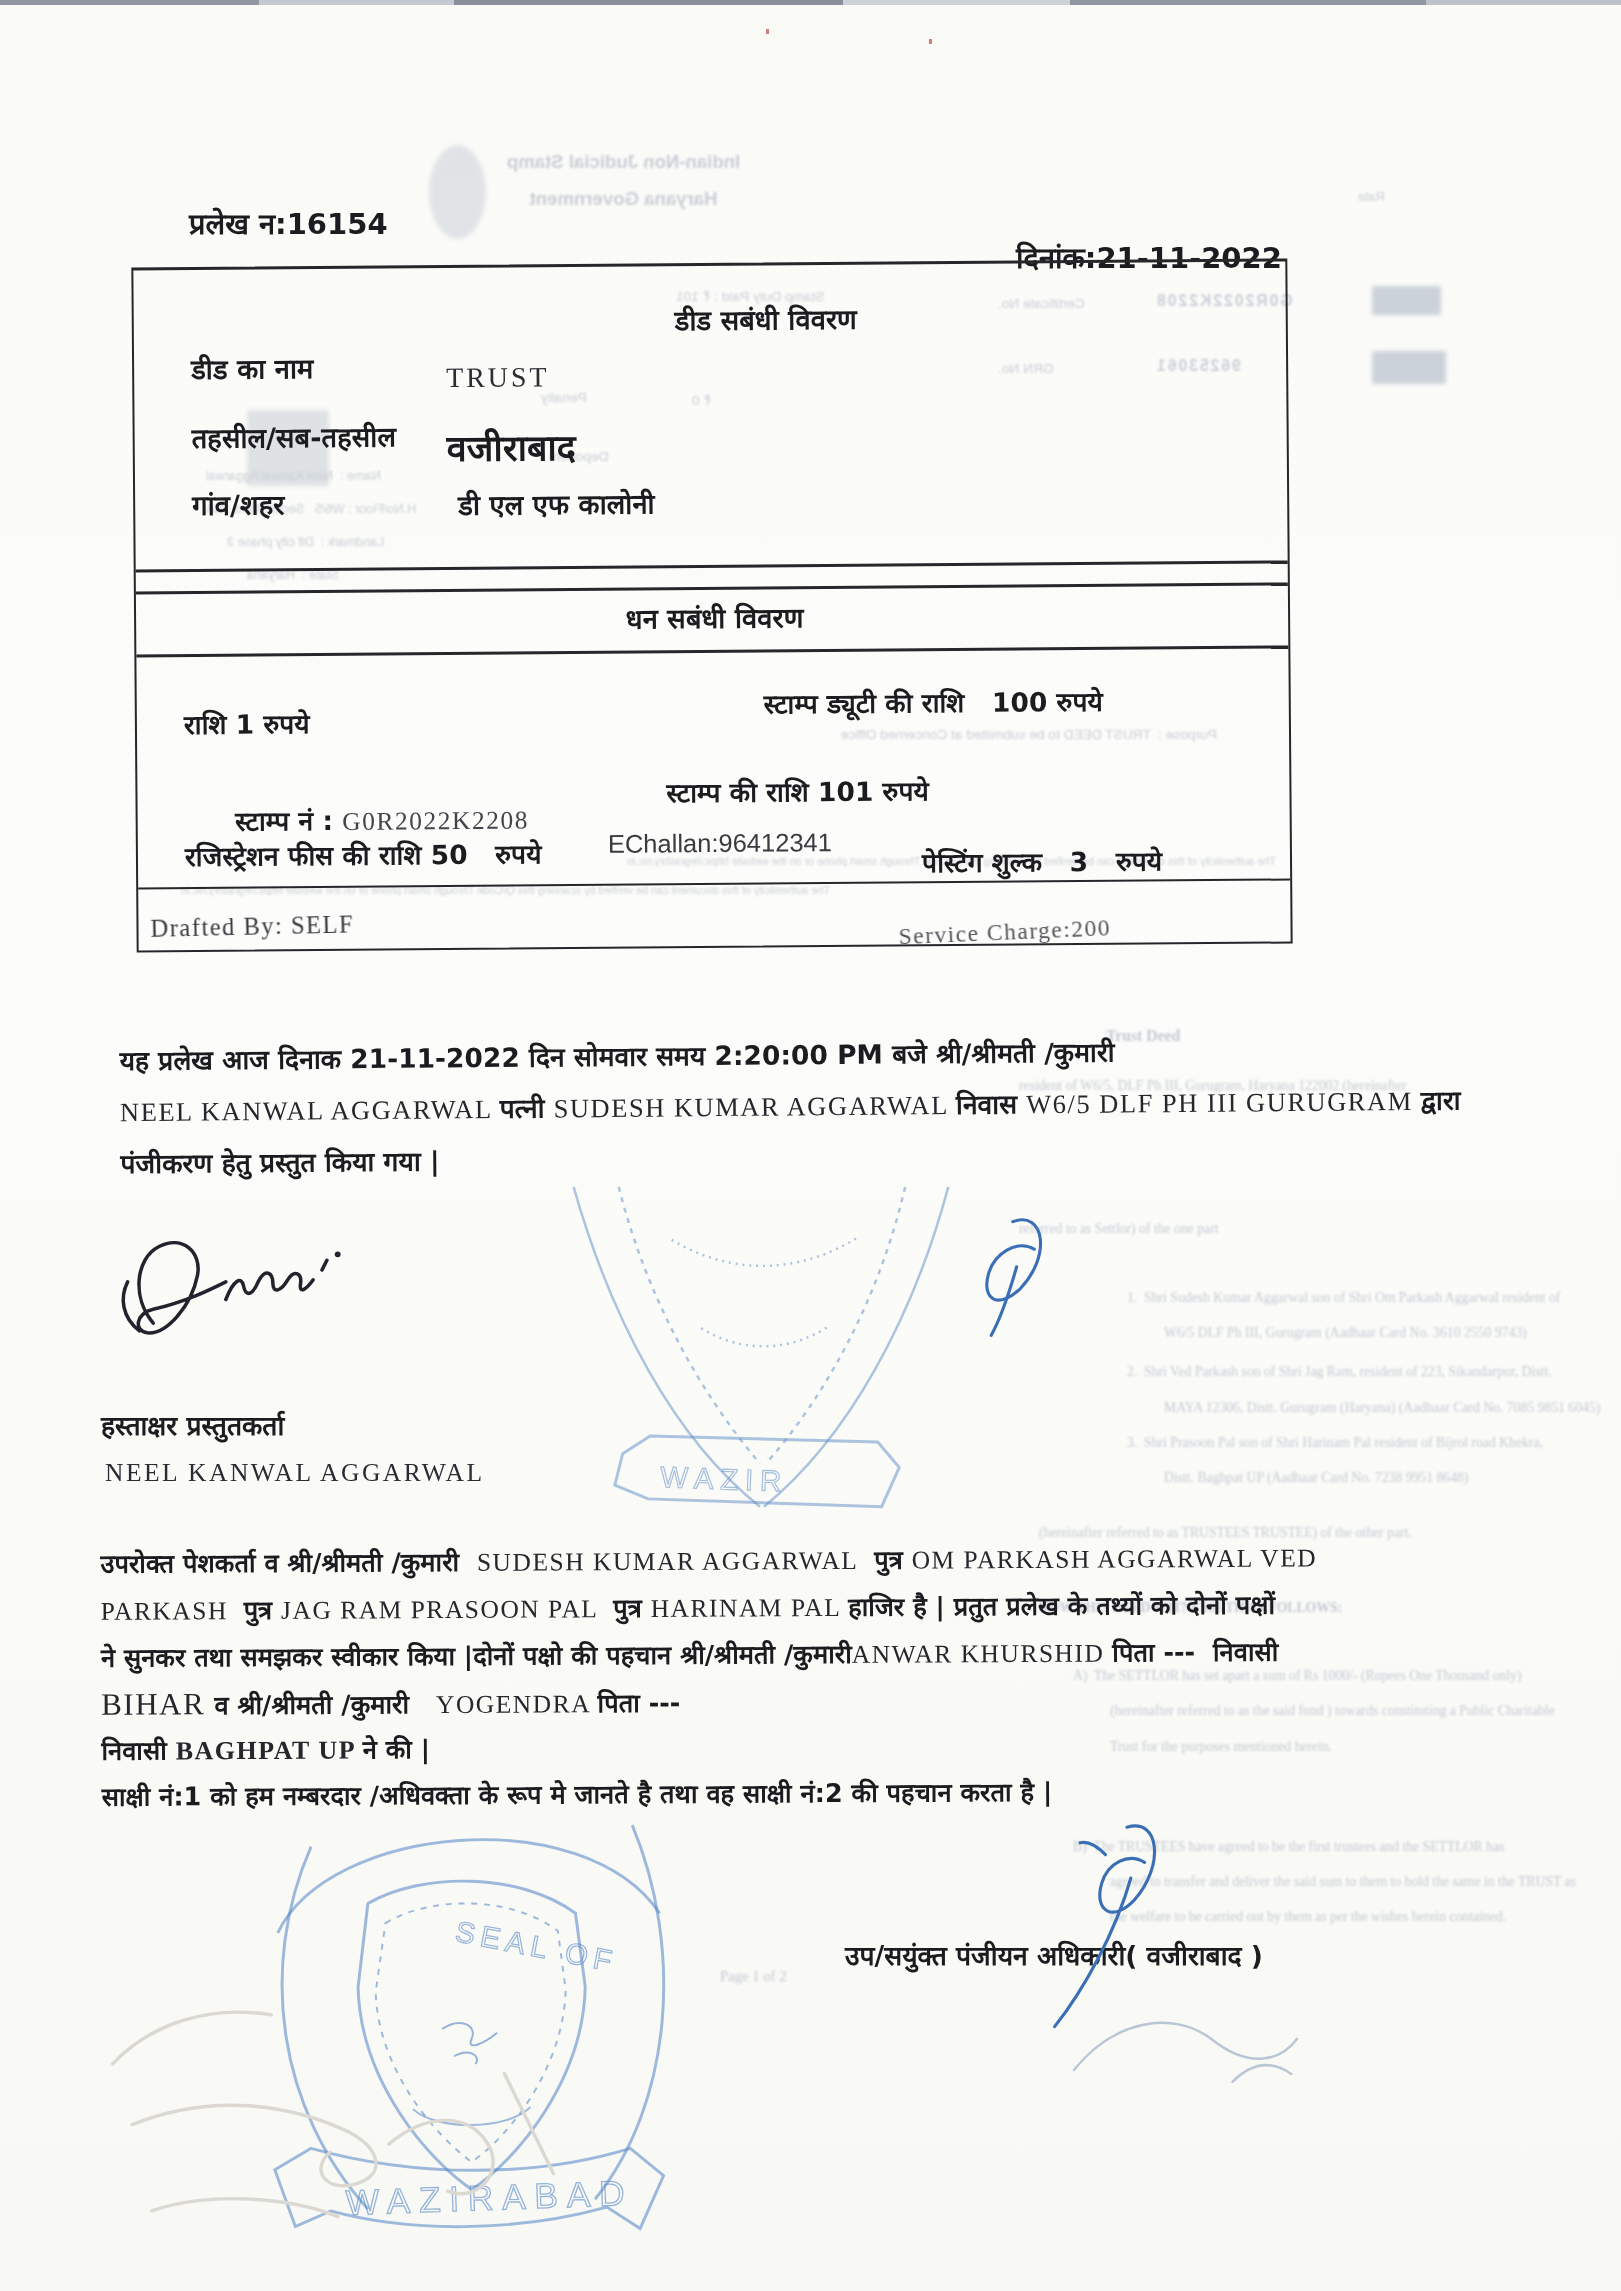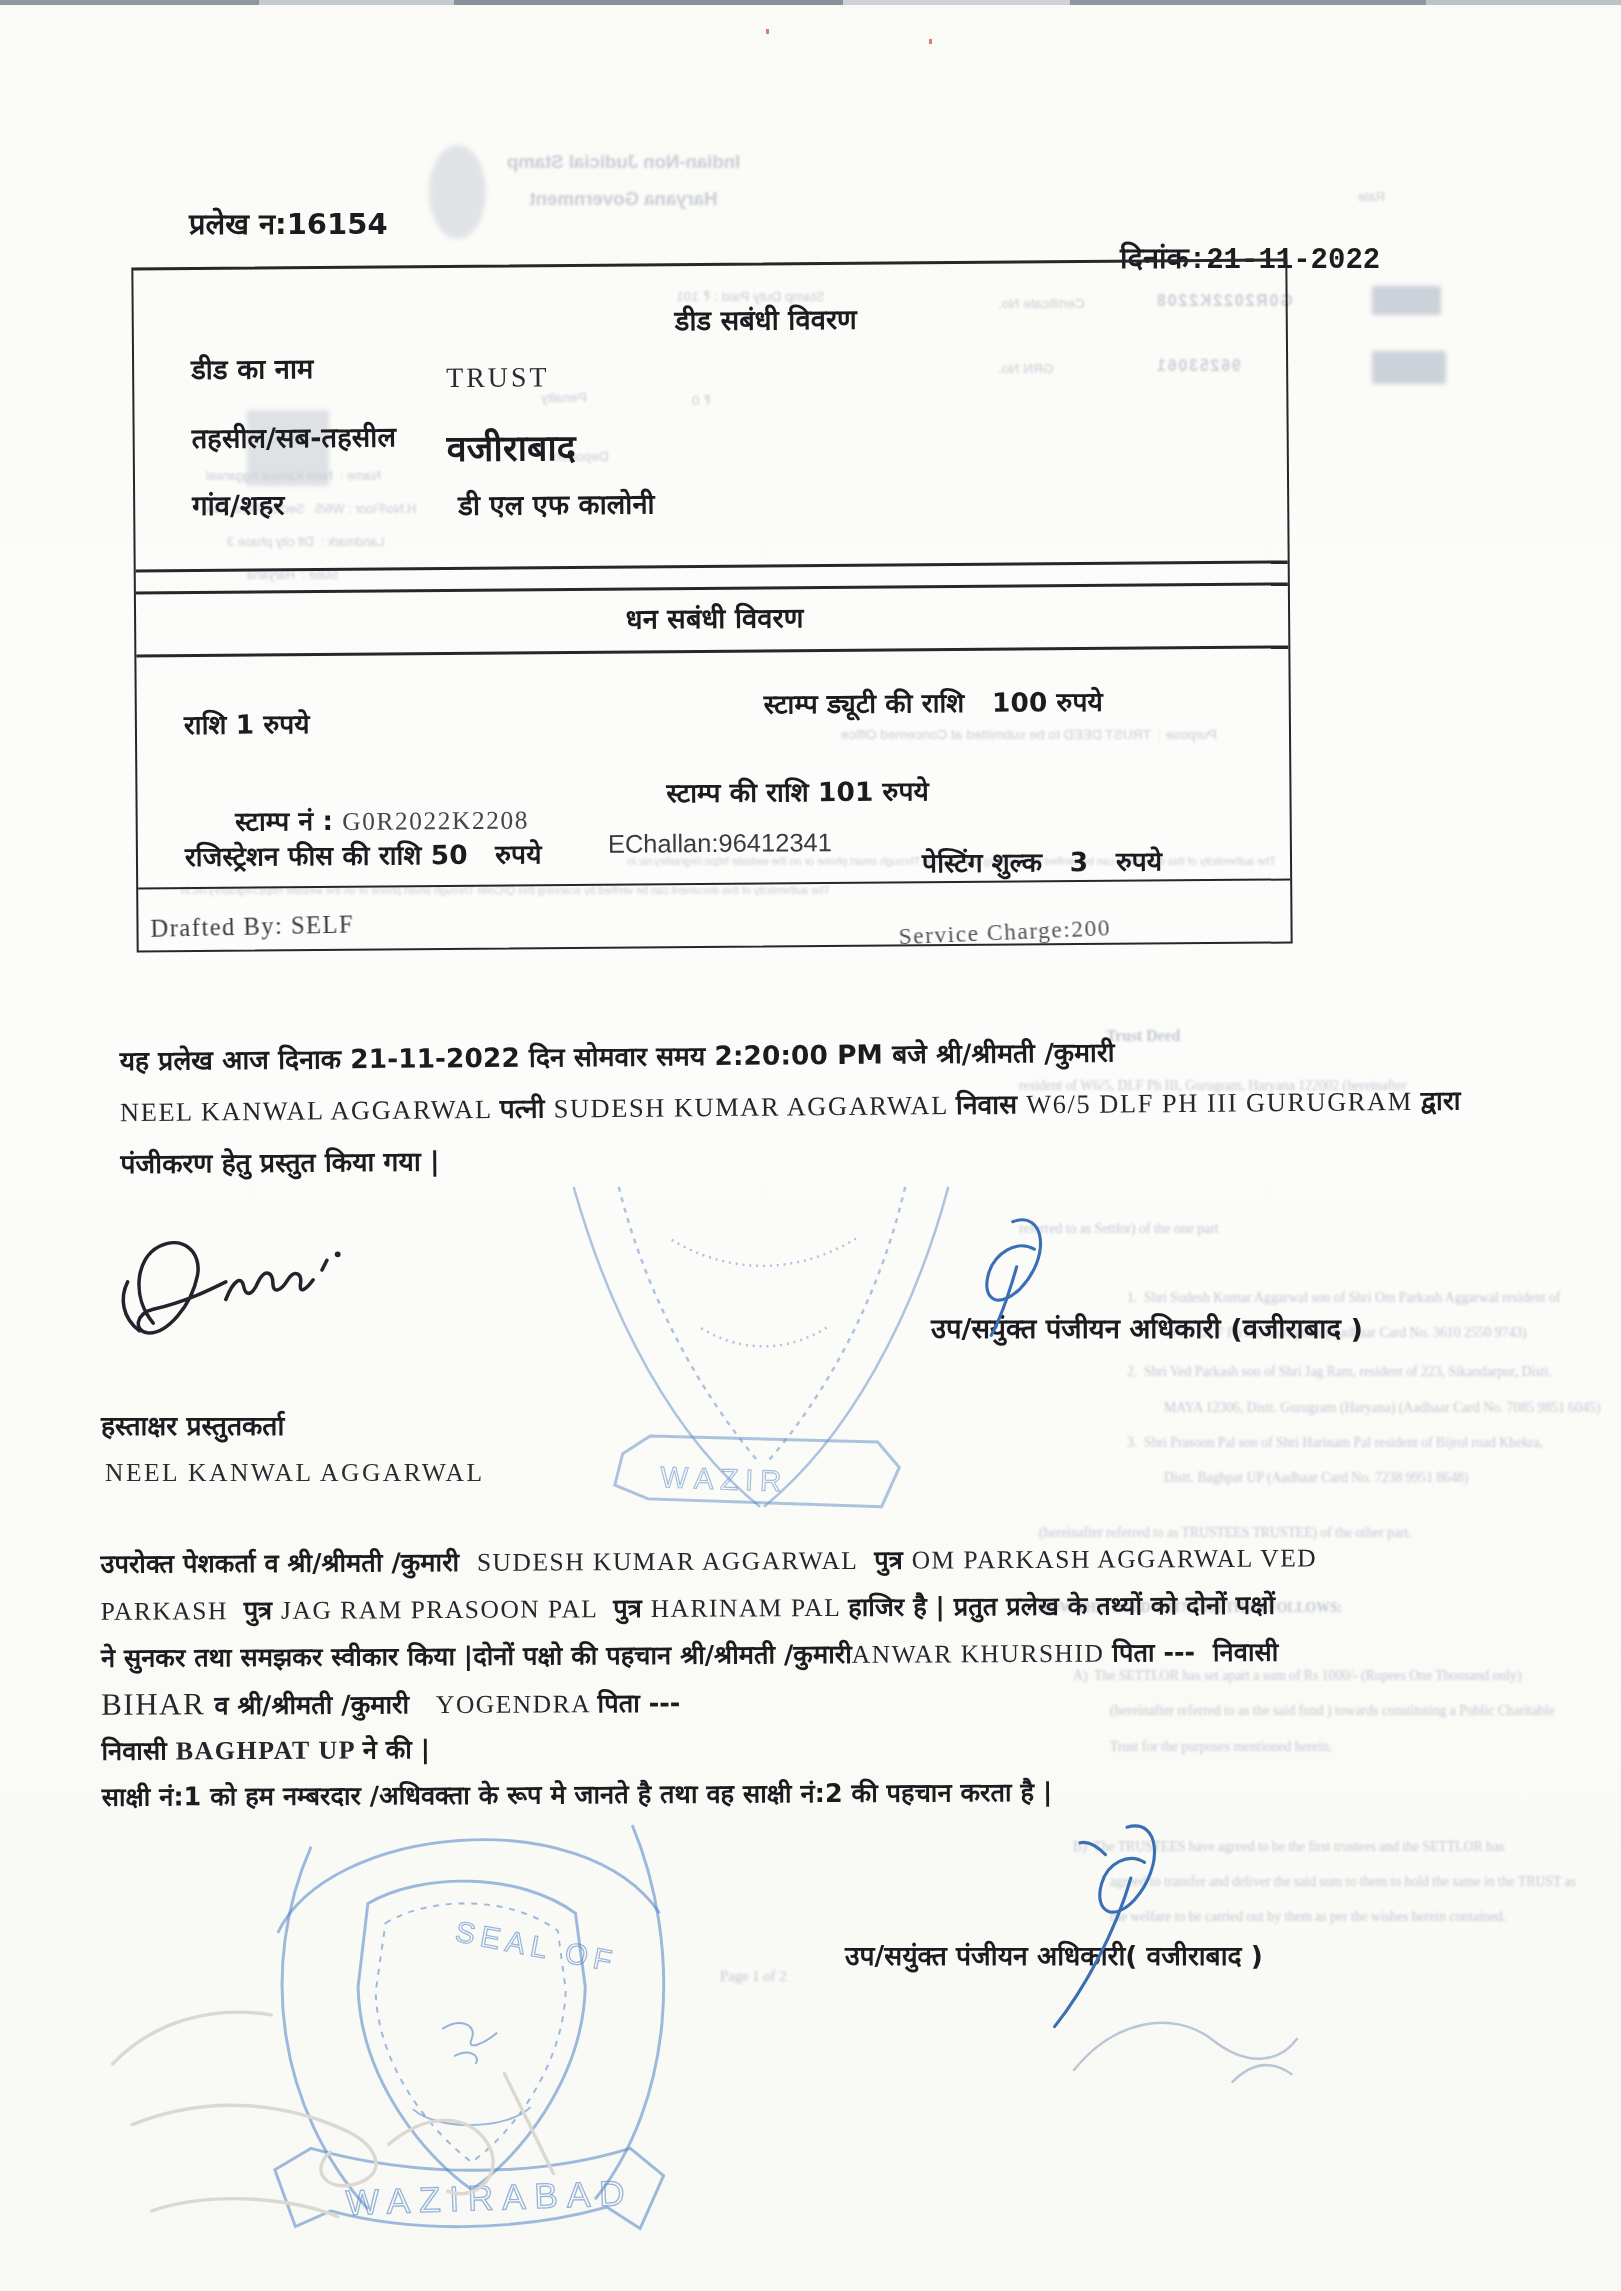--- a/index.html
+++ b/index.html
@@ -125,21 +125,21 @@
   </svg>
 
   <svg class="abs sealLayer" style="left:1054px;top:1980px;" width="265" height="137" viewBox="0 0 270 140">
     <g fill="none" stroke="#b9c6d4" stroke-width="2.5" stroke-linecap="round">
       <path d="M20,92 C60,42 120,30 160,60 C200,92 232,82 248,60"></path>
       <path d="M182,104 C202,84 222,82 242,96"></path>
     </g>
   </svg>
 
   <div class="abs content dev" style="left:189px;top:203px;font-size:29px;">प्रलेख न:16154</div>
-  <div class="abs content dev" style="left:1120px;top:237px;font-size:29px;font-family:Liberation Mono, monospace;">दिनांक:21-11-2022</div>
+  <div class="abs content dev" style="left:1016px;top:237px;font-size:29px;">दिनांक:21-11-2022</div>
 
   <div class="abs content" style="left:134px;top:263px;width:1152px;height:680px;border:2.9px solid #26262b;border-top-width:3.9px;transform:rotate(-0.45deg);">
 
     <div class="abs dev" style="left:495px;top:35px;width:274px;text-align:center;font-size:27.4px;">डीड सबंधी विवरण</div>
 
     <div class="abs dev" style="left:57px;top:80px;font-size:27.4px;">डीड का नाम</div>
     <div class="abs lat" style="left:312px;top:82px;font-size:28px;letter-spacing:2.9px;color:#2c2c33;margin-top:12px;">TRUST</div>
 
     <div class="abs dev" style="left:57px;top:149px;font-size:27.4px;">तहसील/सब-तहसील</div>
     <div class="abs dev" style="left:312px;top:155px;font-size:36px;">वजीराबाद</div>
@@ -186,21 +186,20 @@
     </g>
     <circle cx="232" cy="40" r="3" fill="#23232e"></circle>
   </svg>
 
   <svg class="abs sig" style="left:956px;top:1210px;" width="137" height="137" viewBox="0 0 140 140">
     <g fill="none" stroke="#3a6fb5" stroke-width="3.2" stroke-linecap="round">
       <path d="M58,12 C90,0 98,46 66,80 C44,102 26,92 33,66 C39,44 62,30 80,40"></path>
       <path d="M62,58 C54,86 46,110 36,128"></path>
     </g>
   </svg>
-  <div class="abs content dev" style="left:931px;top:1309px;font-size:27.4px;">उप/सयुंक्त पंजीयन अधिकारी (वजीराबाद )</div>
 
   <div class="abs content dev" style="left:101px;top:1407px;font-size:26.5px;">हस्ताक्षर प्रस्तुतकर्ता</div>
   <div class="abs content lat" style="left:105px;top:1458px;font-size:25.5px;letter-spacing:2.5px;color:#2b2b33;">NEEL KANWAL AGGARWAL</div>
 
   <div class="abs content rot2" style="left:101px;top:1537px;width:1451px;">
     <div class="pre" style="font-size:25.5px;line-height:46px;"><span class="dev">उपरोक्त पेशकर्ता व श्री/श्रीमती /कुमारी  </span><span class="lat" style="font-size:25.5px;">SUDESH KUMAR AGGARWAL </span><span class="dev"> पुत्र </span><span class="lat" style="font-size:25.5px;">OM PARKASH AGGARWAL VED</span></div>
     <div class="pre" style="font-size:25.5px;line-height:46px;"><span class="lat" style="font-size:25.5px;">PARKASH  </span><span class="dev">पुत्र </span><span class="lat" style="font-size:25.5px;">JAG RAM PRASOON PAL  </span><span class="dev">पुत्र </span><span class="lat" style="font-size:25.5px;">HARINAM PAL </span><span class="dev">हाजिर है | प्रतुत प्रलेख के तथ्यों को दोनों पक्षों</span></div>
     <div class="pre" style="font-size:25.5px;line-height:46px;"><span class="dev">ने सुनकर तथा समझकर स्वीकार किया |दोनों पक्षो की पहचान श्री/श्रीमती /कुमारी</span><span class="lat" style="font-size:25.5px;">ANWAR KHURSHID </span><span class="dev">पिता ---  </span><span class="dev">निवासी</span></div>
     <div class="pre" style="font-size:25.5px;line-height:46px;"><span class="lat" style="font-size:31px;">BIHAR </span><span class="dev">व श्री/श्रीमती /कुमारी </span><span class="lat" style="font-size:25.5px;margin-left:18px;">YOGENDRA </span><span class="dev">पिता ---</span></div>
     <div class="pre" style="font-size:25.5px;line-height:43px;"><span class="dev">निवासी </span><span class="lat" style="font-size:26px;font-weight:bold;">BAGHPAT UP </span><span class="dev">ने की |</span></div>

